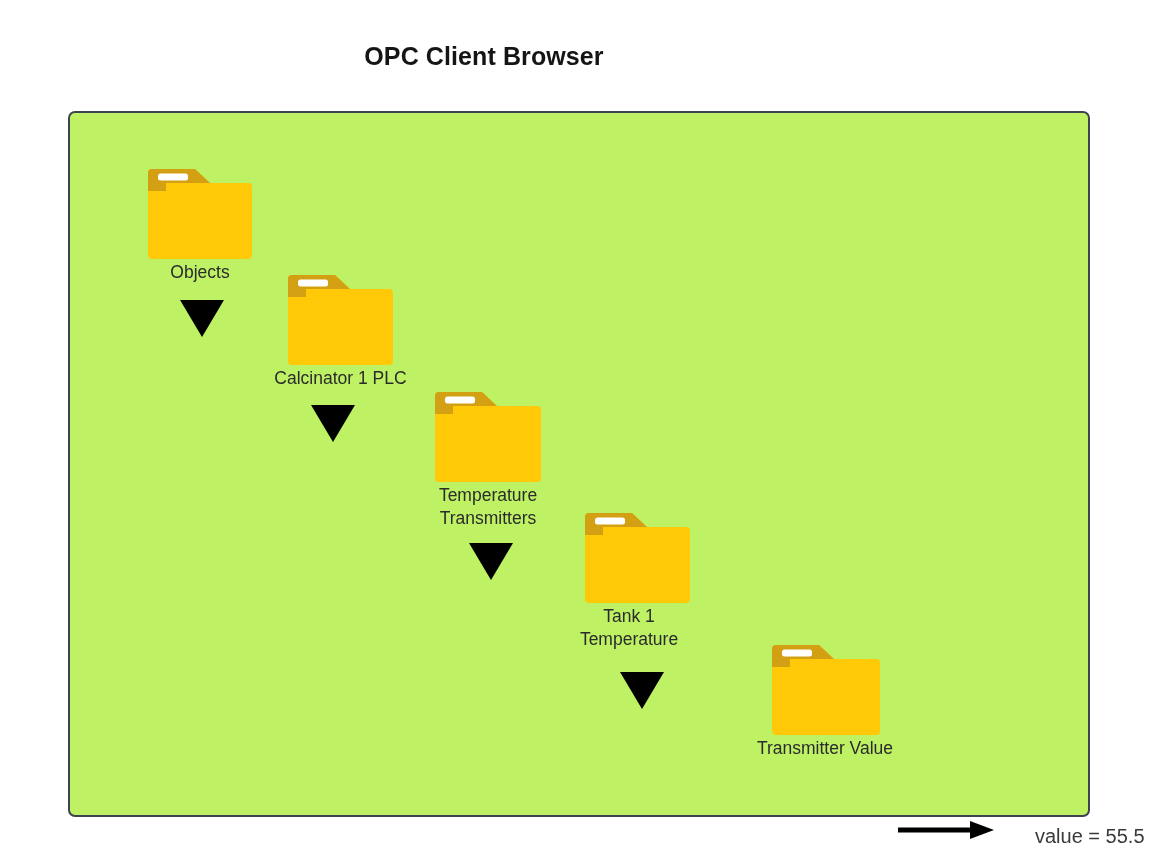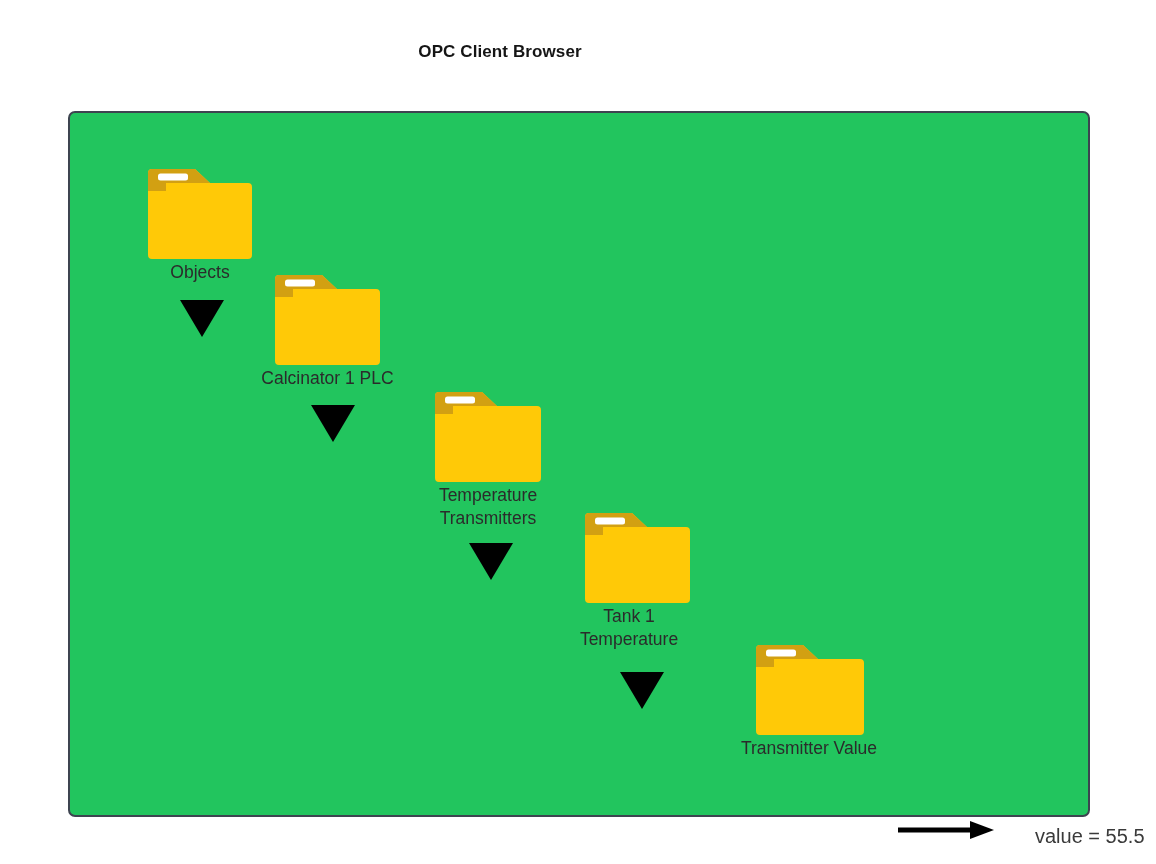--- a/index.html
+++ b/index.html
@@ -13,42 +13,42 @@
     height: 864px;
     position: relative;
     overflow: hidden;
     font-family: "Liberation Sans", sans-serif;
     -webkit-font-smoothing: antialiased;
   }
 
   
   #diagram-title {
     position: absolute;
-    left: 16px;
+    left: 0;
     top: 42px;
     width: 968px;
     text-align: center;
-    font-size: 17px;
+    font-size: 25px;
     font-weight: bold;
     color: #151515;
     letter-spacing: 0.1px;
     white-space: nowrap;
   }
 
   
   #browser-frame {
     position: absolute;
     left: 68px;
     top: 111px;
     width: 1022px;
     height: 706px;
     box-sizing: border-box;
     border: 2.5px solid #3d4450;
     border-radius: 7px;
-    background: #22c55e;
+    background: #bef264;
   }
 
   
   .tree-node {
     position: absolute;
   }
   .folder-icon {
     display: block;
   }
   .node-label {
@@ -96,21 +96,21 @@
       <path d="M0 4 Q0 0 4 0 L47 0 L62 14 L18 14 L18 22 L0 22 Z" fill="#d2a012"></path>
       <rect x="10" y="4.5" width="30" height="7" rx="2.5" fill="#ffffff"></rect>
     </svg>
     <div class="node-label" style="top:92px;">Objects</div>
   </div>
 
   <svg class="down-arrow" style="left:110px; top:187px;" width="44" height="37" viewBox="0 0 44 37">
     <polygon points="0,0 44,0 22,37" fill="#000000"></polygon>
   </svg>
 
-  <div class="tree-node" style="left:205px; top:162px; width:105px; height:90px;">
+  <div class="tree-node" style="left:218px; top:162px; width:105px; height:90px;">
     <svg class="folder-icon" width="105" height="90" viewBox="0 0 105 90">
       <path d="M0 4 Q0 0 4 0 L47 0 L62 14 L101 14 Q105 14 105 18 L105 86 Q105 90 101 90 L4 90 Q0 90 0 86 Z" fill="#ffc907"></path>
       <path d="M0 4 Q0 0 4 0 L47 0 L62 14 L18 14 L18 22 L0 22 Z" fill="#d2a012"></path>
       <rect x="10" y="4.5" width="30" height="7" rx="2.5" fill="#ffffff"></rect>
     </svg>
     <div class="node-label" style="top:92px;">Calcinator 1 PLC</div>
   </div>
 
   <svg class="down-arrow" style="left:241px; top:292px;" width="44" height="37" viewBox="0 0 44 37">
     <polygon points="0,0 44,0 22,37" fill="#000000"></polygon>
@@ -137,21 +137,21 @@
       <rect x="10" y="4.5" width="30" height="7" rx="2.5" fill="#ffffff"></rect>
     </svg>
     <div class="node-label" style="top:92px;">Tank 1
 Temperature</div>
   </div>
 
   <svg class="down-arrow" style="left:550px; top:559px;" width="44" height="37" viewBox="0 0 44 37">
     <polygon points="0,0 44,0 22,37" fill="#000000"></polygon>
   </svg>
 
-  <div class="tree-node" style="left:676px; top:532px; width:116px; height:90px;padding-left:10px;">
+  <div class="tree-node" style="left:692px; top:532px; width:116px; height:90px;padding-left:10px;">
     <svg class="folder-icon" width="108" height="90" viewBox="0 0 108 90">
       <path d="M0 4 Q0 0 4 0 L47 0 L62 14 L104 14 Q108 14 108 18 L108 86 Q108 90 104 90 L4 90 Q0 90 0 86 Z" fill="#ffc907"></path>
       <path d="M0 4 Q0 0 4 0 L47 0 L62 14 L18 14 L18 22 L0 22 Z" fill="#d2a012"></path>
       <rect x="10" y="4.5" width="30" height="7" rx="2.5" fill="#ffffff"></rect>
     </svg>
     <div class="node-label" style="top:92px;">Transmitter Value</div>
   </div>
 
   <svg id="value-connector" width="96" height="22" viewBox="0 0 96 22">
     <line x1="0" y1="11" x2="74" y2="11" stroke="#000000" stroke-width="5"></line>

